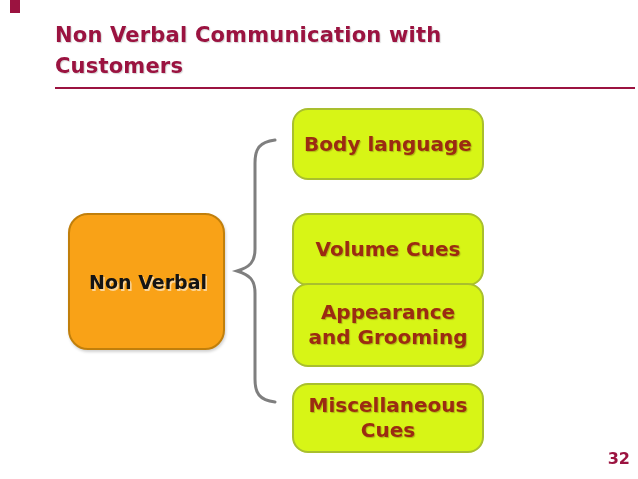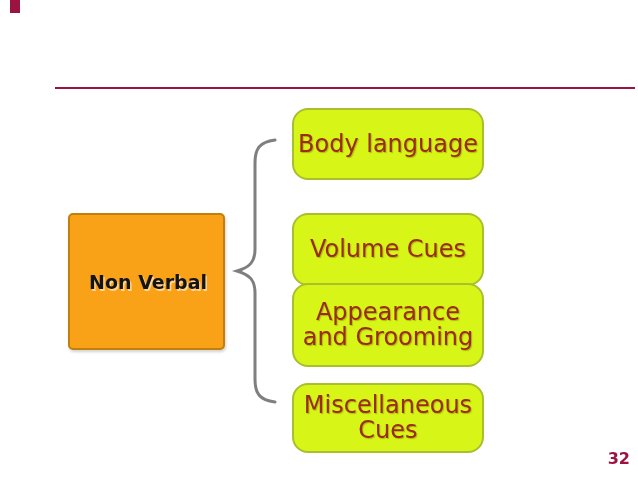--- a/index.html
+++ b/index.html
@@ -33,21 +33,21 @@
     left: 55px; top: 87px;
     width: 580px; height: 2px;
     background: #9b1340;
   }
   .main-box {
     position: absolute;
     left: 68px; top: 213px;
     width: 157px; height: 137px;
     background: #f9a217;
     border: 2px solid #c17f0b;
-    border-radius: 5px;
+    border-radius: 20px;
     box-sizing: border-box;
     box-shadow: 1px 2px 3px rgba(0,0,0,0.18);
     display: flex;
     flex-direction: column;
     justify-content: center;
     align-items: flex-end;
     padding-right: 16px;
   }
   .main-box .line {
     color: #141414;
@@ -74,22 +74,22 @@
     justify-content: center;
     align-items: center;
     text-align: center;
   }
   .branch-1 { top: 108px; height: 72px; }
   .branch-2 { top: 213px; height: 73px; }
   .branch-3 { top: 283px; height: 84px; }
   .branch-4 { top: 383px; height: 70px; }
   .branch-label {
     color: #9b2b12;
-    font-size: 24px;
-    font-weight: normal;
+    font-size: 20px;
+    font-weight: bold;
     line-height: 25px;
     white-space: pre-line;
     text-shadow: 1px 1px 1px rgba(80,40,0,0.30);
   }
   .page-number {
     position: absolute;
     right: 8px; top: 449px;
     width: 40px;
     text-align: right;
     color: #9b1340;
@@ -97,20 +97,24 @@
     font-weight: bold;
   }
 </style>
 </head>
 <body>
 
 <div class="slide">
 
   <div class="corner-bar"></div>
 
+  <div class="title">
+    <div>Non Verbal Communication with</div>
+    <div>Customers</div>
+  </div>
 
   <div class="title-rule"></div>
 
   <div class="main-box">
     <div class="line">Non Verbal</div>
   </div>
 
   <svg class="brace" viewBox="0 0 54 268" xmlns="http://www.w3.org/2000/svg">
     <path d="M 47 3
              C 31 5, 27 12, 27 26

